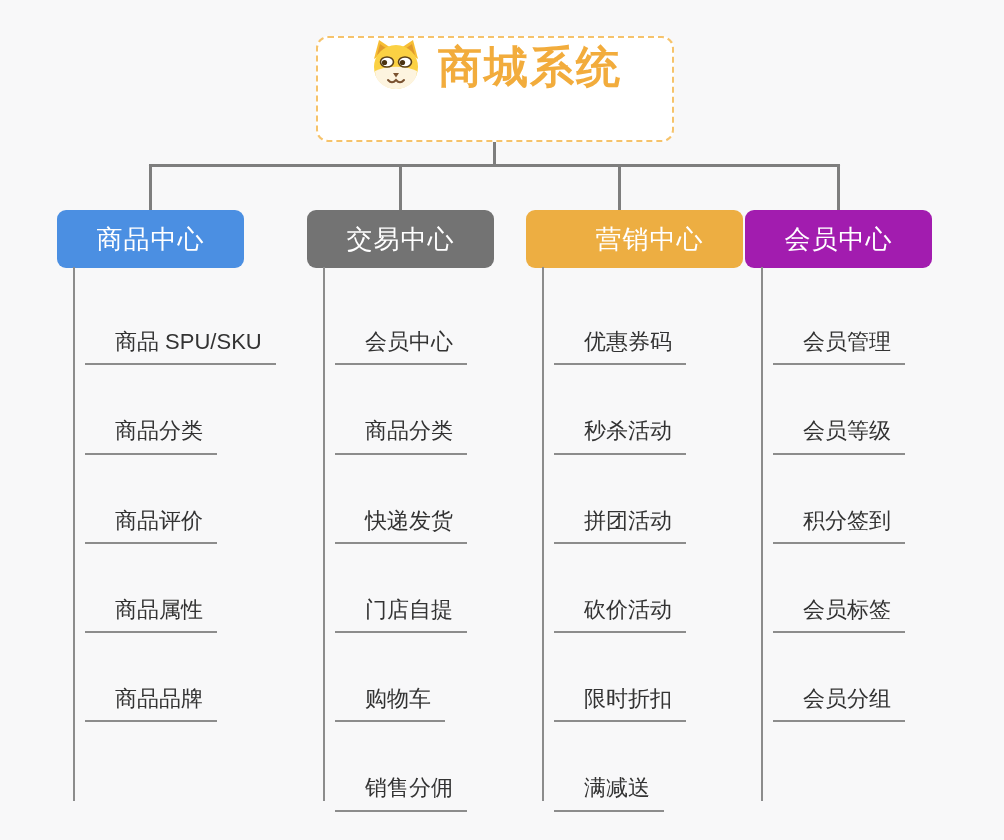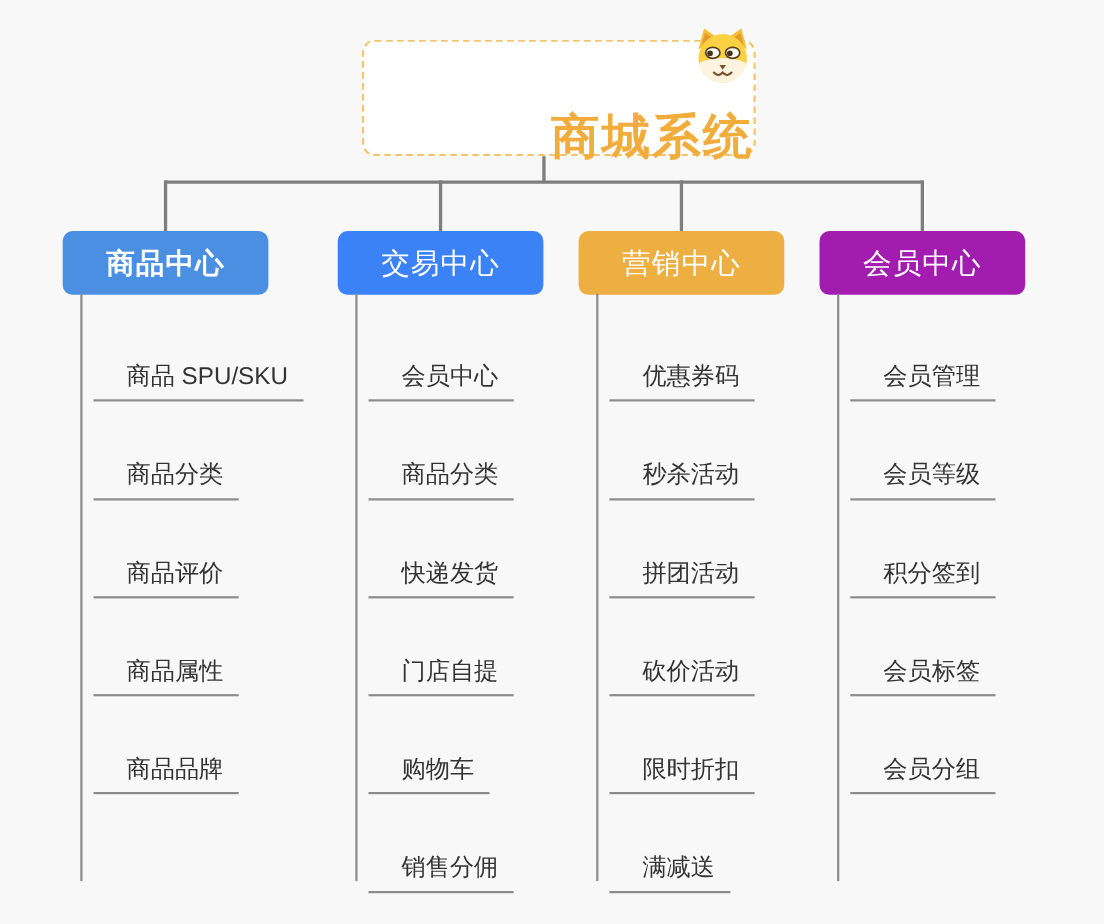--- a/index.html
+++ b/index.html
@@ -7,23 +7,23 @@
   .canvas{position:relative;width:1004px;height:840px;background:#F8F8F9;overflow:hidden;}
 
   
   .line{position:absolute;background:#7E7E7E;}
   .root-drop{left:493px;top:142px;width:3px;height:24px;}
   .bus{left:149px;top:164px;width:691px;height:3px;border-radius:2px;}
   .drop{top:164px;width:3px;height:46px;}
   .drop-0{left:149px}.drop-1{left:399px}.drop-2{left:618px}.drop-3{left:837px}
 
   
-  .root-node{position:absolute;left:329px;top:36px;width:358px;height:106px;box-sizing:border-box;
+  .root-node{position:absolute;left:316px;top:36px;width:358px;height:106px;box-sizing:border-box;
     background:#FFFFFF;border:2px dashed #F6C36B;border-radius:12px;
-    display:flex;align-items:flex-end;justify-content:center;gap:14px;flex-direction:column;}
+    display:flex;align-items:flex-start;justify-content:center;gap:14px;}
   .root-title{font-size:44px;font-weight:600;letter-spacing:2px;}
 
   
   .branch-box{position:absolute;top:210px;width:187px;height:58px;border-radius:9px;
     display:flex;align-items:center;justify-content:center;color:#FFFFFF;font-size:26px;letter-spacing:1px;}
   .b0{left:57px}.b1{left:307px}.b2{left:526px}.b3{left:745px}
 
   
   .trunk{position:absolute;top:267px;width:2px;height:534px;background:#8C8C8C;}
   .t0{left:73px}.t1{left:323px}.t2{left:542px}.t3{left:761px}
@@ -60,21 +60,21 @@
         <circle cx="16.5" cy="24.5" r="2.6" fill="#4A3312"></circle>
         <ellipse cx="37" cy="24" rx="6.5" ry="5" fill="#FFFFFF" stroke="#5A4019" stroke-width="1.6"></ellipse>
         <circle cx="34.5" cy="24.5" r="2.6" fill="#4A3312"></circle>
         <path d="M25,35 h6 l-3,4.5 z" fill="#7A5230"></path>
         <path d="M20,42 q4,4.5 8,0 q4,4.5 8,0" stroke="#7A5230" stroke-width="2" fill="none" stroke-linecap="round"></path>
       </svg>
     </span>
     <span class="root-title" style="color: rgb(242, 172, 60);">商城系统</span>
   </div>
 
-  <div class="branch-box b0" style="background-color: rgb(75, 143, 226); font-weight: bold;">
+  <div class="branch-box b0" style="background-color: rgb(75, 143, 226);">
     <span>商品中心</span>
   </div>
   <div class="trunk t0"></div>
   <ul class="col c0">
     <li>
         <span>商品 SPU/SKU</span>
       </li>
     <li>
         <span>商品分类</span>
       </li>
@@ -82,21 +82,21 @@
         <span>商品评价</span>
       </li>
     <li>
         <span>商品属性</span>
       </li>
     <li>
         <span>商品品牌</span>
       </li>
   </ul>
 
-  <div class="branch-box b1" style="background-color: #3b82f6;">
+  <div class="branch-box b1" style="background-color: #737373;">
     <span>交易中心</span>
   </div>
   <div class="trunk t1"></div>
   <ul class="col c1">
     <li>
         <span>会员中心</span>
       </li>
     <li>
         <span>商品分类</span>
       </li>
@@ -107,21 +107,21 @@
         <span>门店自提</span>
       </li>
     <li>
         <span>购物车</span>
       </li>
     <li>
         <span>销售分佣</span>
       </li>
   </ul>
 
-  <div class="branch-box b2" style="background-color: rgb(237, 174, 66);">
+  <div class="branch-box b2" style="background-color: rgb(237, 174, 66); padding-left: 30px;">
     <span>营销中心</span>
   </div>
   <div class="trunk t2"></div>
   <ul class="col c2">
     <li>
         <span>优惠券码</span>
       </li>
     <li>
         <span>秒杀活动</span>
       </li>

